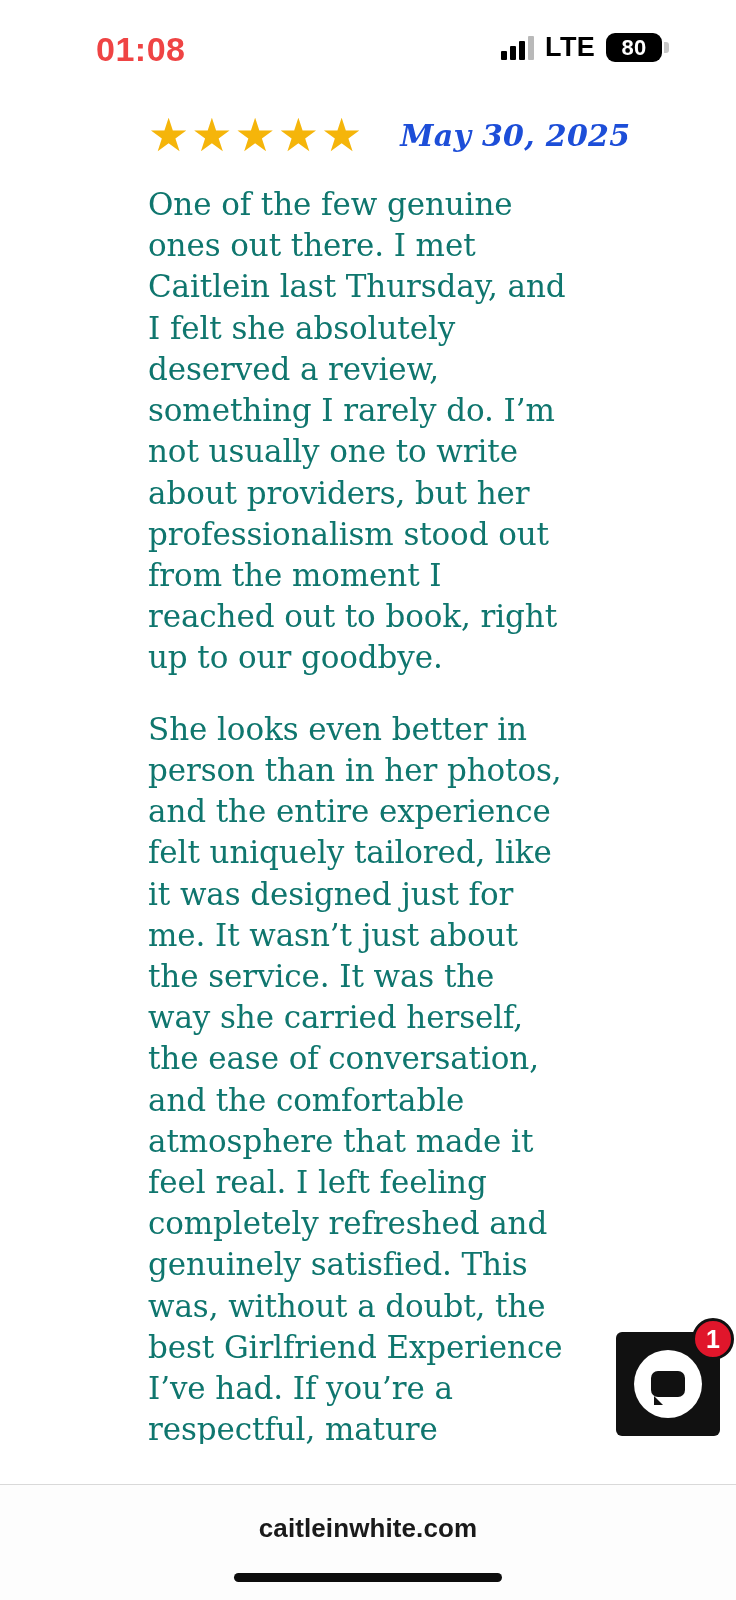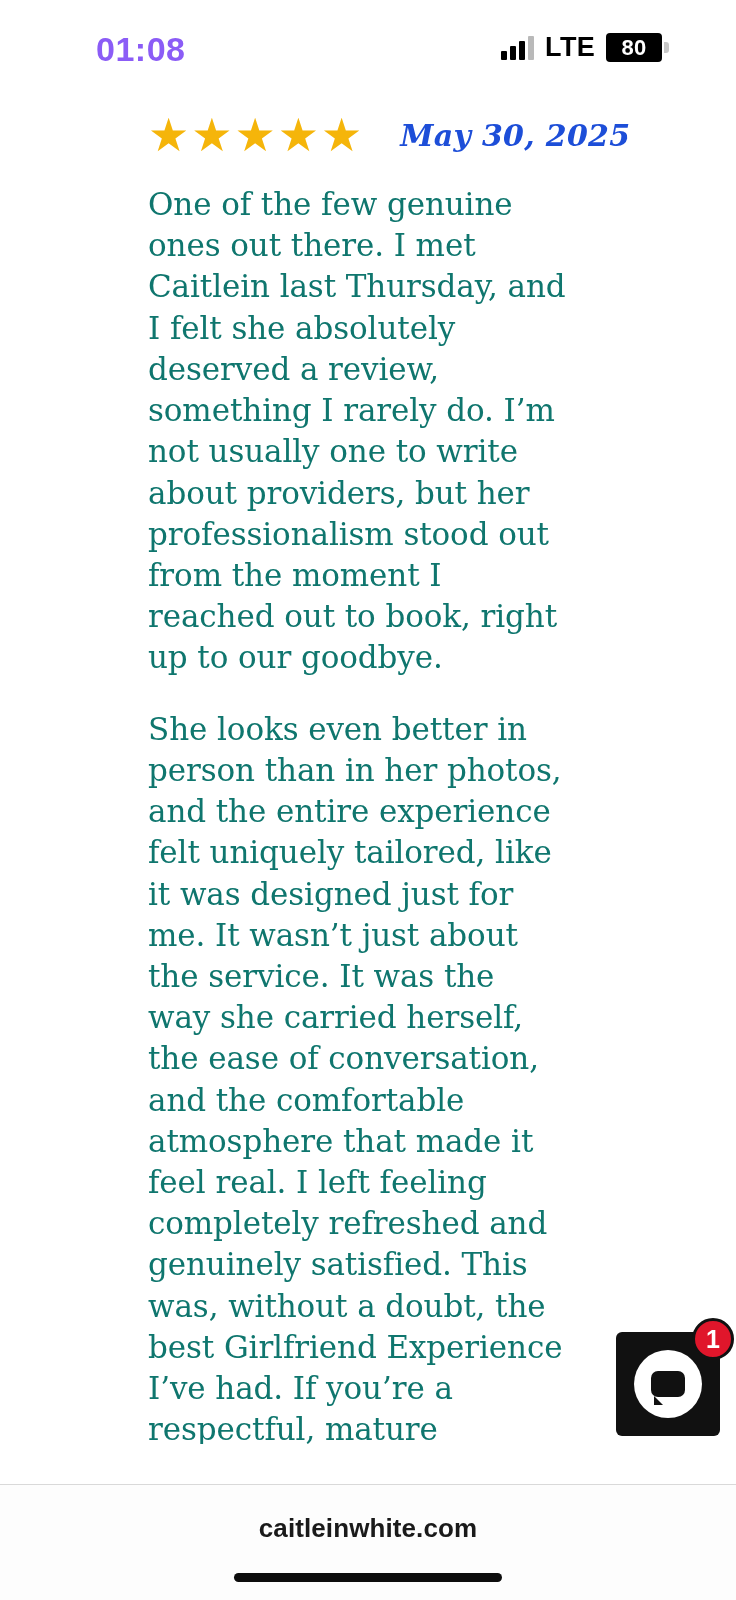--- a/index.html
+++ b/index.html
@@ -28,21 +28,21 @@
     align-items: center;
     background: #ffffff;
   }
   .status-time {
     position: absolute;
     left: 96px;
     top: 30px;
     font-size: 34px;
     font-weight: 600;
     letter-spacing: 0.5px;
-    color: #8b5cf6;
+    color: #ef4444;
     font-family: "Liberation Sans", sans-serif;
   }
   .status-right {
     position: absolute;
     right: 74px;
     top: 32px;
     display: flex;
     align-items: center;
     gap: 11px;
   }
@@ -65,21 +65,21 @@
   .lte {
     font-size: 27px;
     font-weight: 600;
     color: #000;
     letter-spacing: 0.3px;
   }
   .battery {
     position: relative;
     width: 56px;
     height: 29px;
-    border-radius: 4px;
+    border-radius: 9px;
     background: #000;
     display: flex;
     align-items: center;
     justify-content: center;
   }
   .battery span {
     color: #fff;
     font-size: 22px;
     font-weight: 700;
     letter-spacing: 0.2px;

